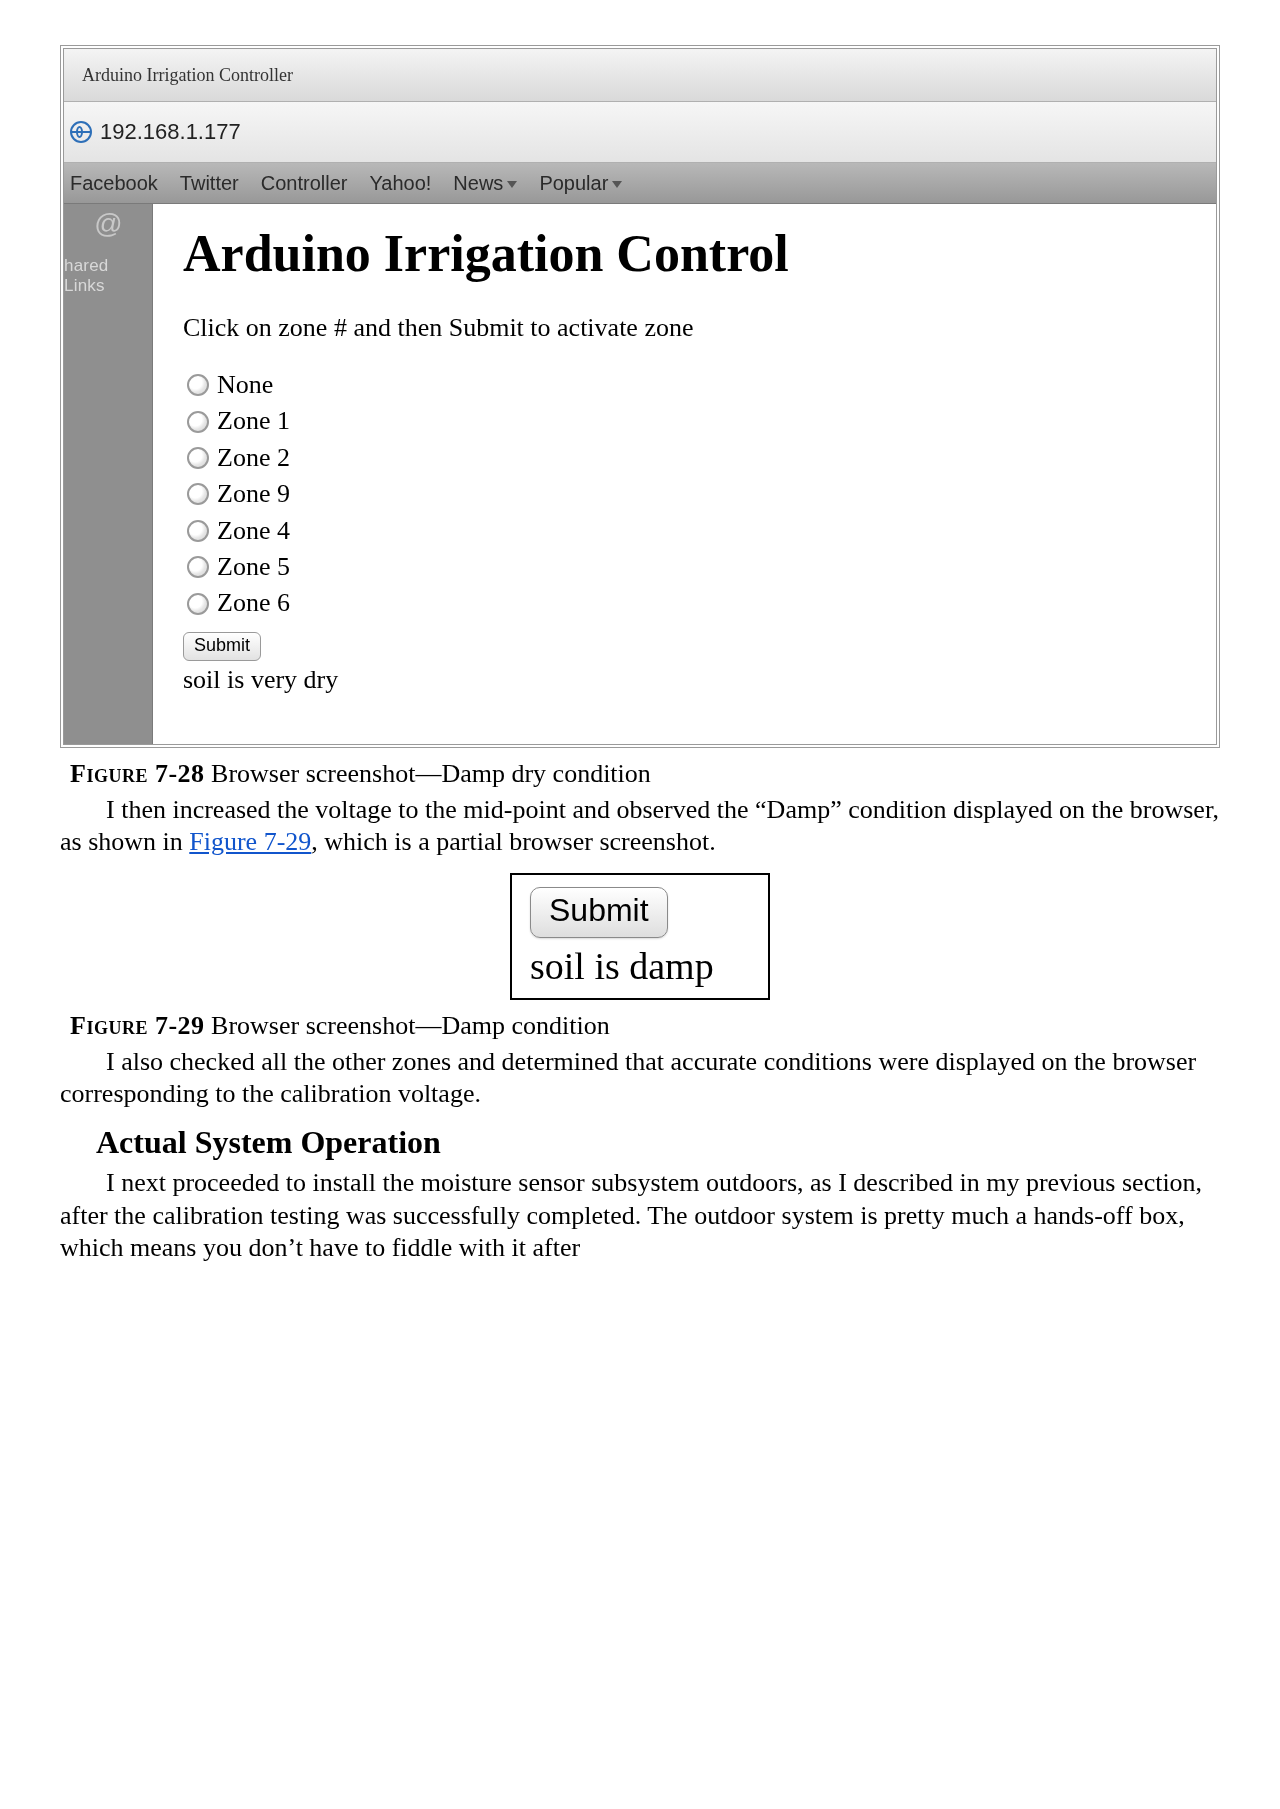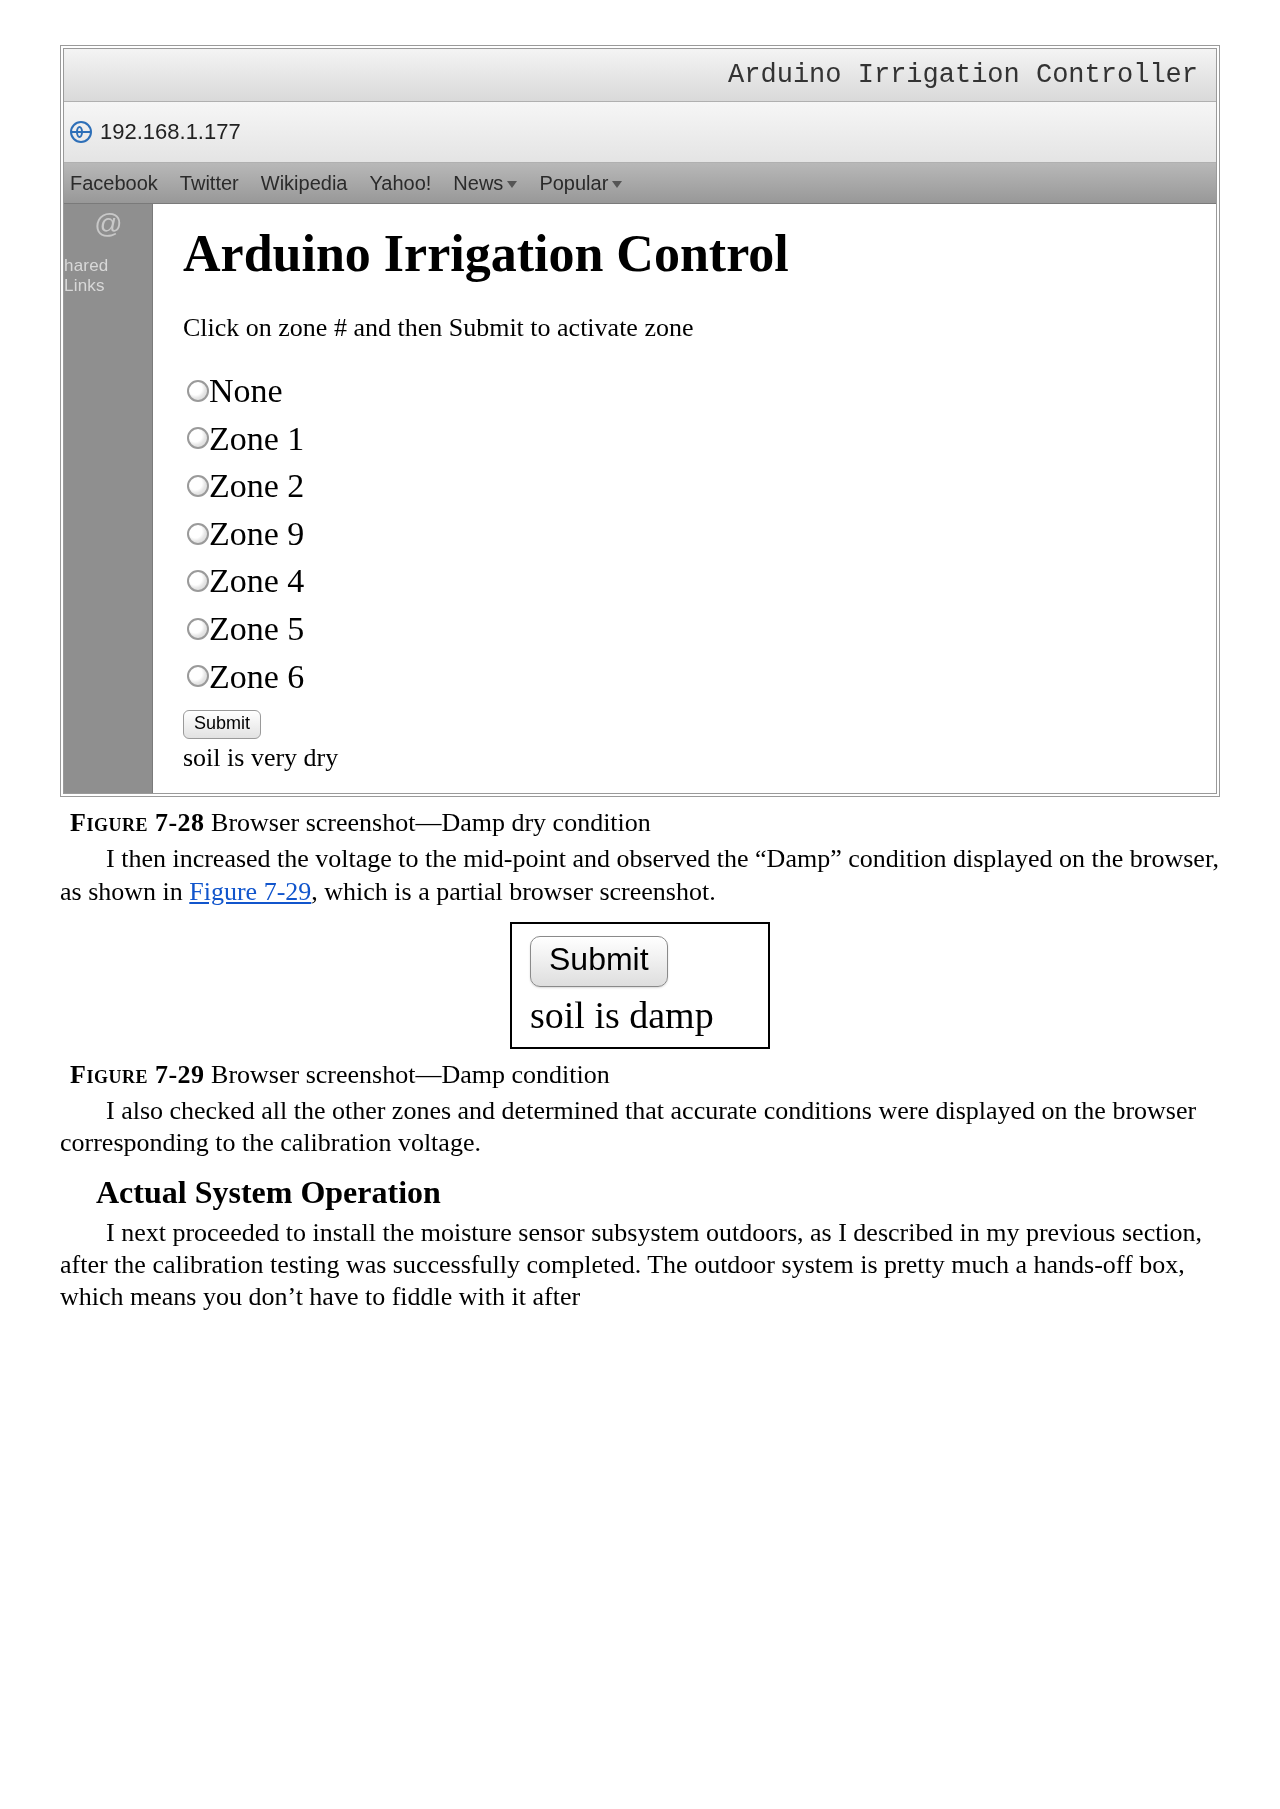--- a/index.html
+++ b/index.html
@@ -21,24 +21,23 @@
     border: 4px double #9a9a9a;
     background: #fff;
     box-sizing: border-box;
   }
   .fig728-titlebar {
     height: 52px;
     background: linear-gradient(#f4f4f4, #d9d9d9);
     border-bottom: 1px solid #b0b0b0;
     display: flex;
     align-items: center;
-    justify-content: flex-end;
     padding: 0 18px;
-    font-family: Liberation Mono, monospace;
-    font-size: 27px;
+    font-family: Liberation Serif, serif;
+    font-size: 18px;
     color: #333;
   }
   .fig728-addressbar {
     height: 44px;
     background: linear-gradient(#f6f6f6, #e4e4e4);
     border-bottom: 1px solid #b0b0b0;
     display: flex;
     align-items: center;
     padding: 8px 6px;
     font-family: "Helvetica Neue", Arial, sans-serif;
@@ -128,22 +127,22 @@
     font-weight: 700;
     margin: 0 0 28px 0;
   }
   .fig728-instr {
     font-size: 26px;
     margin: 30px 0 24px 0;
   }
   .radio-row {
     display: flex;
     align-items: center;
-    gap: 0;
-    font-size: 34px;
+    gap: 8px;
+    font-size: 26px;
     line-height: 1.4;
     margin-left: 4px;
   }
   .radio-dot {
     width: 18px; height: 18px;
     border: 2px solid #9a9a9a;
     border-radius: 50%;
     background: radial-gradient(circle at 35% 35%, #fff 0 40%, #e6e6e6 60%, #d4d4d4 100%);
     flex: 0 0 auto;
   }
@@ -223,21 +222,21 @@
     <div class="fig728-titlebar">
       <span>Arduino Irrigation Controller</span>
     </div>
     <div class="fig728-addressbar">
       <span class="globe-icon"></span>
       <span>192.168.1.177</span>
     </div>
     <div class="fig728-bookmarkbar">
       <span class="bm-item">Facebook</span>
       <span class="bm-item">Twitter</span>
-      <span class="bm-item">Wikipedia</span>
+      <span class="bm-item">Controller</span>
       <span class="bm-item">Yahoo!</span>
       <span class="bm-item"><span>News</span><span class="bm-caret"></span></span>
       <span class="bm-item"><span>Popular</span><span class="bm-caret"></span></span>
     </div>
     <div class="fig728-body">
       <div class="fig728-sidebar">
         <div class="sidebar-at">@</div>
         <div class="sidebar-label">hared Links</div>
       </div>
       <div class="fig728-content">

